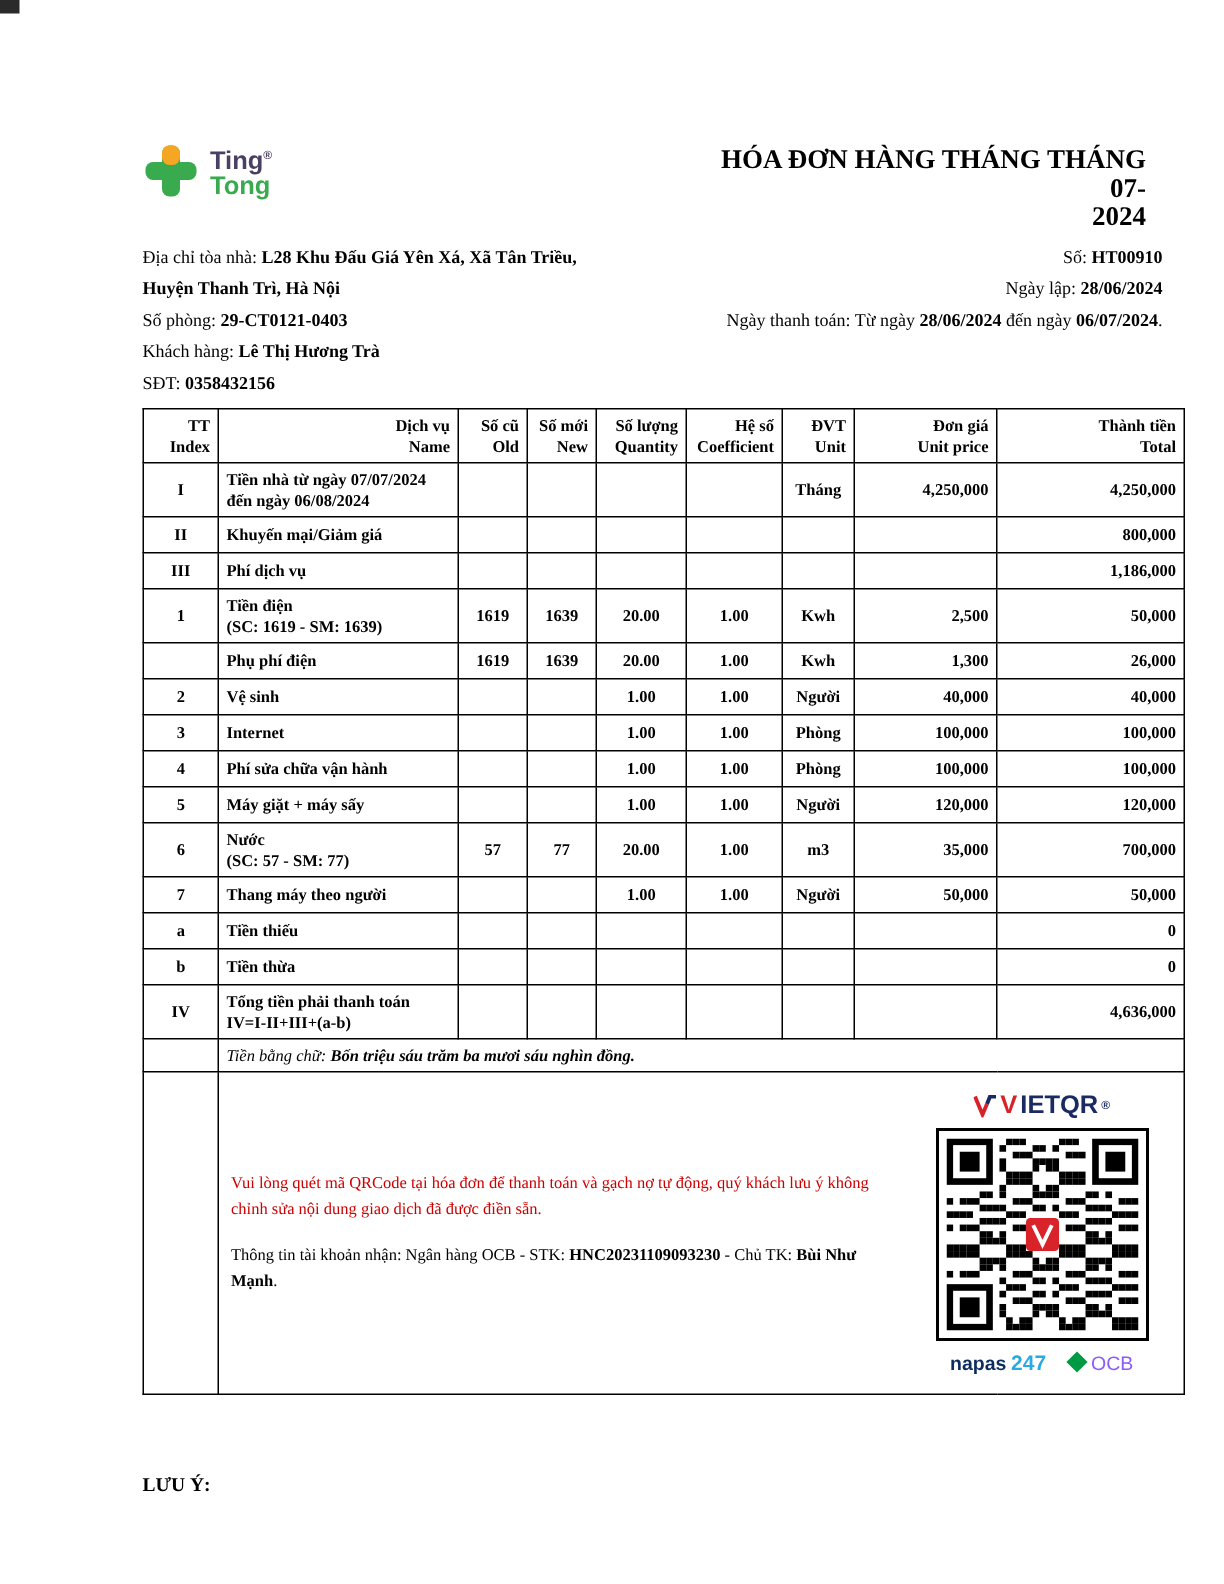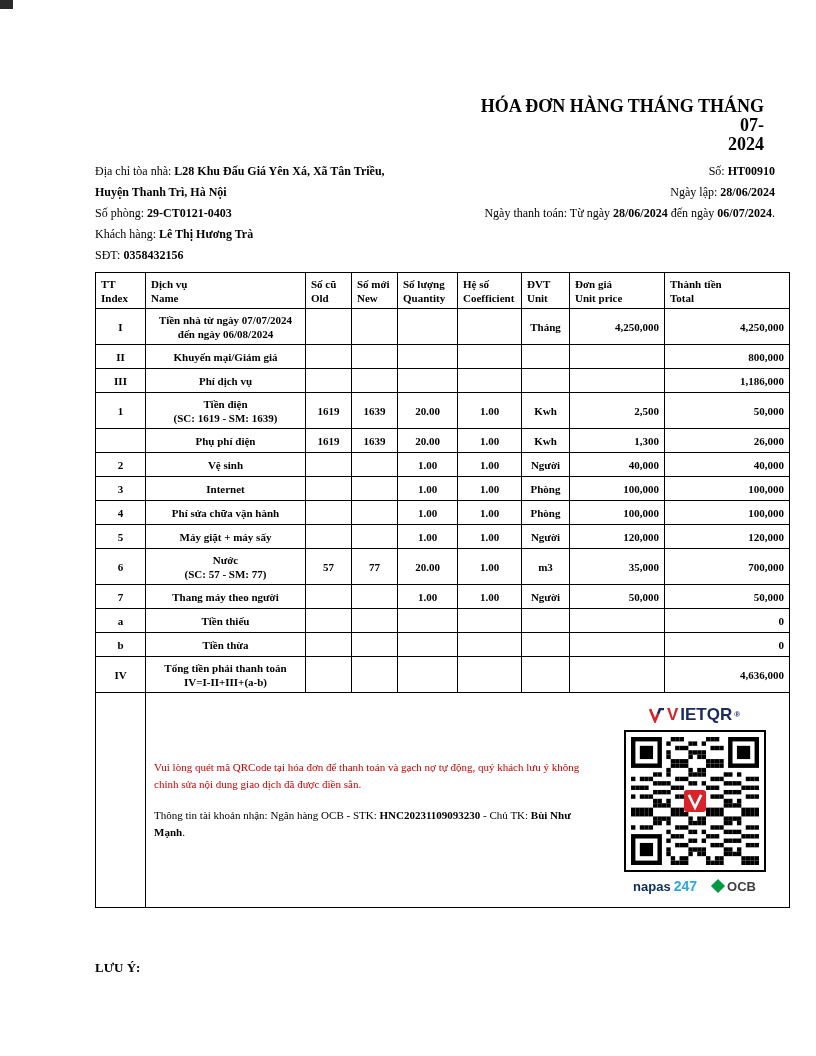--- a/index.html
+++ b/index.html
@@ -25,24 +25,24 @@
   .info { display:flex; margin-top:8px; }
   .info-left { width:320px; }
   .info-right { width:360px; text-align:right; }
   .line { line-height:21px; }
   .info-right .line { white-space:nowrap; }
   b { font-weight:bold; }
 
   
   table { border-collapse:collapse; width:694px; font-size:11px; margin-top:6px; table-layout:fixed; }
   th, td { border:1px solid #000; padding:1px 5px; vertical-align:middle; }
-  th { text-align:left; white-space:pre-line; line-height:14px; font-size:11px; }
+  th { text-align:right; white-space:pre-line; line-height:14px; font-size:11px; }
   tbody td { font-weight:bold; }
   .c-idx { text-align:center; }
-  .c-name { text-align:center; white-space:pre-line; line-height:14px; }
+  .c-name { text-align:left; white-space:pre-line; line-height:14px; }
   .c-ctr { text-align:center; }
   .c-num { text-align:right; }
   tr.h36 { height:36px; }
   tr.h24 { height:24px; }
   tr.h22 { height:22px; }
   td.words-cell { font-weight:normal; font-style:italic; }
   td.words-cell b { font-weight:bold; }
 
   
   td.qr-cell { font-weight:normal; padding:0; height:215px; }
@@ -51,33 +51,44 @@
   .warning { color:#cc0000; line-height:17px; margin-bottom:14px; }
   .account { line-height:17px; color:#000; }
   .qr-right { width:175px; display:flex; flex-direction:column; align-items:center; gap:6px; padding-right:14px; }
   .vietqr-logo { display:flex; align-items:center; gap:2px; font-family:"Liberation Sans", sans-serif;
                  font-weight:bold; font-size:17px; line-height:18px; }
   .vq-v { color:#d9232a; } .vq-rest { color:#1b2a63; } .vq-reg { font-size:8px; color:#1b2a63; align-self:flex-start; }
   .qr-frame { border:2px solid #000; padding:5px; background:#fff; line-height:0; }
   .pay-logos { display:flex; align-items:center; gap:16px; font-family:"Liberation Sans", sans-serif; }
   .napas { font-weight:bold; font-size:13px; color:#0c2d5e; }
   .napas-247 { font-size:14px; color:#29abe2; font-weight:bold; }
-  .ocb { display:flex; align-items:center; gap:4px; font-weight:bold; font-size:13px; color:#404040;justify-content:center; }
+  .ocb { display:flex; align-items:center; gap:4px; font-weight:normal; font-size:13px; color:#8b5cf6;justify-content:center; }
   .ocb-diamond { width:10px; height:10px; background:#009a44; transform:rotate(45deg); display:inline-block; }
 
   .footer-note { margin-top:52px; font-weight:bold; font-size:13px; }
 </style>
 </head>
 <body>
 
 <div class="artifact"></div>
 
 <div class="page">
 
   <div class="header">
+    <div class="logo">
+      <svg width="38" height="38" viewBox="0 0 38 38">
+        <rect x="13" y="2" width="12" height="34" rx="5" fill="#3aaa4e"></rect>
+        <rect x="2" y="13" width="34" height="12" rx="5" fill="#3aaa4e"></rect>
+        <rect x="13" y="2" width="12" height="13" rx="5" fill="#f5a623"></rect>
+      </svg>
+      <div class="logo-text">
+        <span class="ting"><span>Ting</span><span class="reg">®</span></span>
+        <span class="tong">Tong</span>
+      </div>
+    </div>
     <div class="title">
       <div>HÓA ĐƠN HÀNG THÁNG THÁNG 07-</div>
       <div>2024</div>
     </div>
   </div>
 
   <div class="info">
     <div class="info-left">
       <div class="line"><span>Địa chỉ tòa nhà: </span><b>L28 Khu Đấu Giá Yên Xá, Xã Tân Triều, Huyện Thanh Trì, Hà Nội</b></div>
       <div class="line"><span>Số phòng: </span><b>29-CT0121-0403</b></div>
@@ -276,20 +287,26 @@
         <td class="c-idx">IV</td>
         <td class="c-name">Tổng tiền phải thanh toán
 IV=I-II+III+(a-b)</td>
         <td class="c-ctr"></td>
         <td class="c-ctr"></td>
         <td class="c-ctr"></td>
         <td class="c-ctr"></td>
         <td class="c-ctr"></td>
         <td class="c-num"></td>
         <td class="c-num">4,636,000</td>
+      </tr>
+      <tr class="h22">
+        <td></td>
+        <td class="words-cell" colspan="8">
+          <span>Tiền bằng chữ: </span><b>Bốn triệu sáu trăm ba mươi sáu nghìn đồng.</b>
+        </td>
       </tr>
       <tr>
         <td></td>
         <td class="qr-cell" colspan="8">
           <div class="qr-wrap">
             <div class="qr-text">
               <div class="warning">Vui lòng quét mã QRCode tại hóa đơn để thanh toán và gạch nợ tự động, quý khách lưu ý không chỉnh sửa nội dung giao dịch đã được điền sẵn.</div>
               <div class="account">
                 <span>Thông tin tài khoản nhận: Ngân hàng OCB - STK: </span><b>HNC20231109093230</b><span> - Chủ TK: </span><b>Bùi Như Mạnh</b><span>.</span>
               </div>

